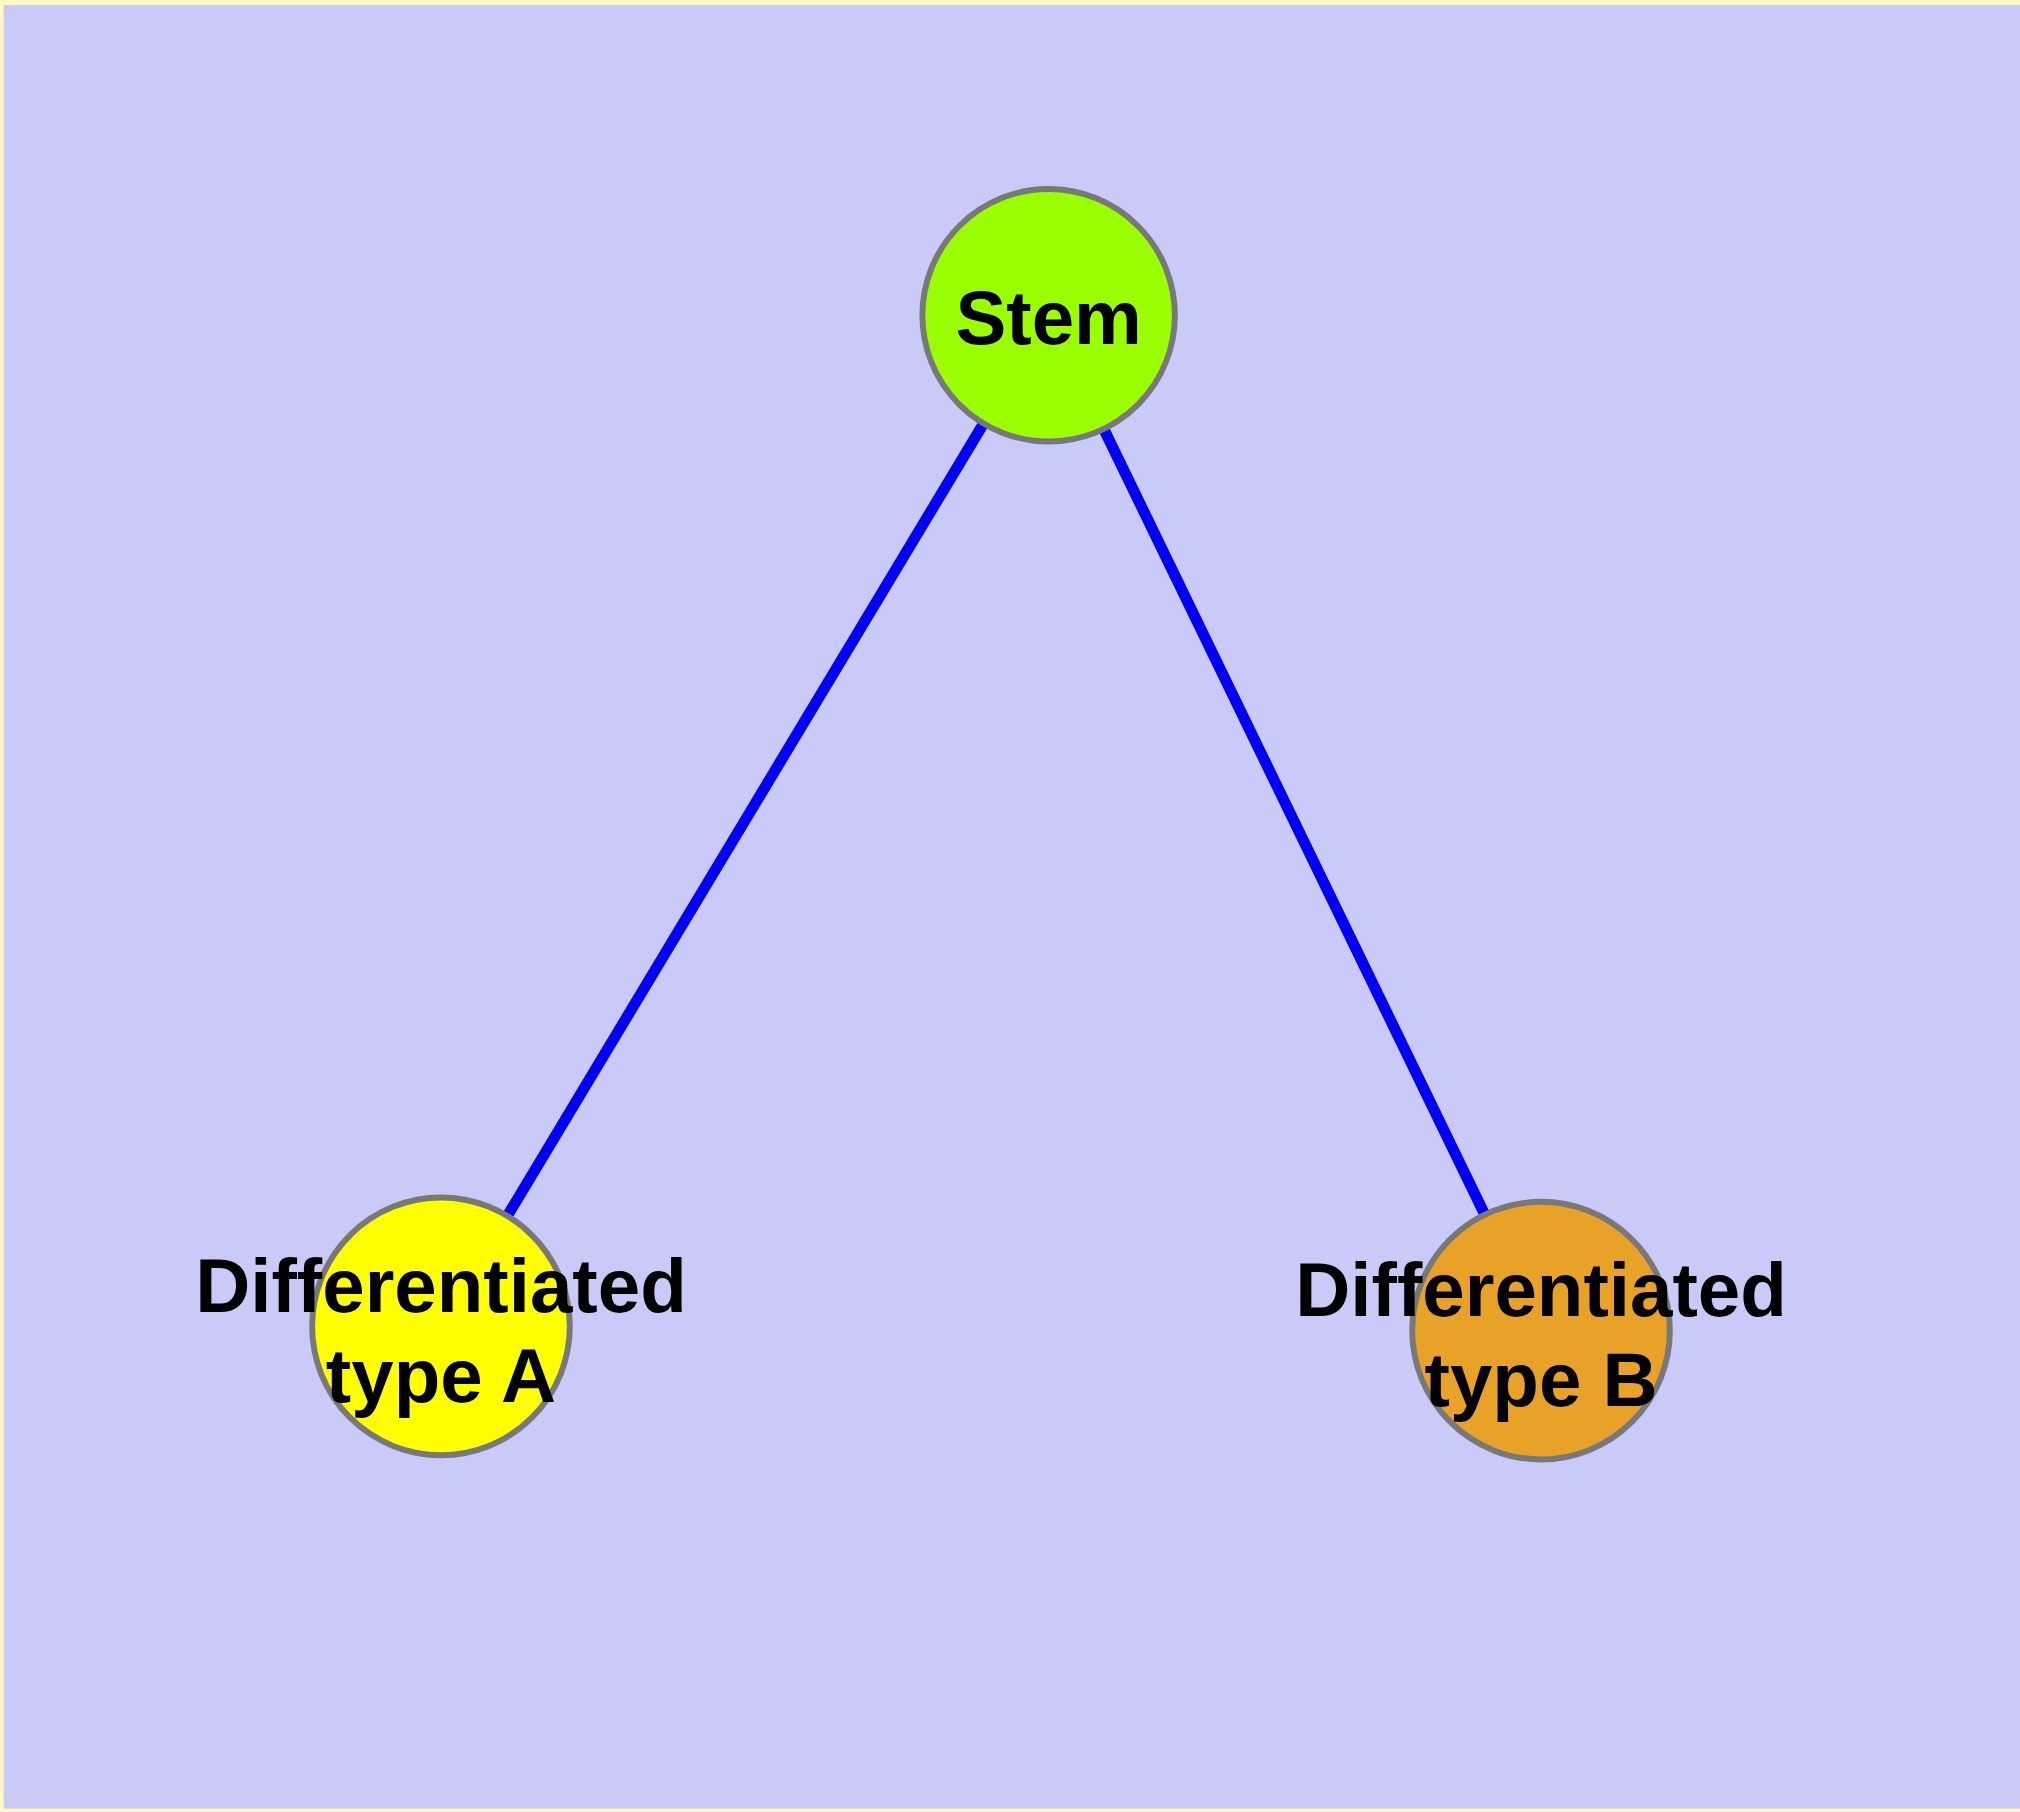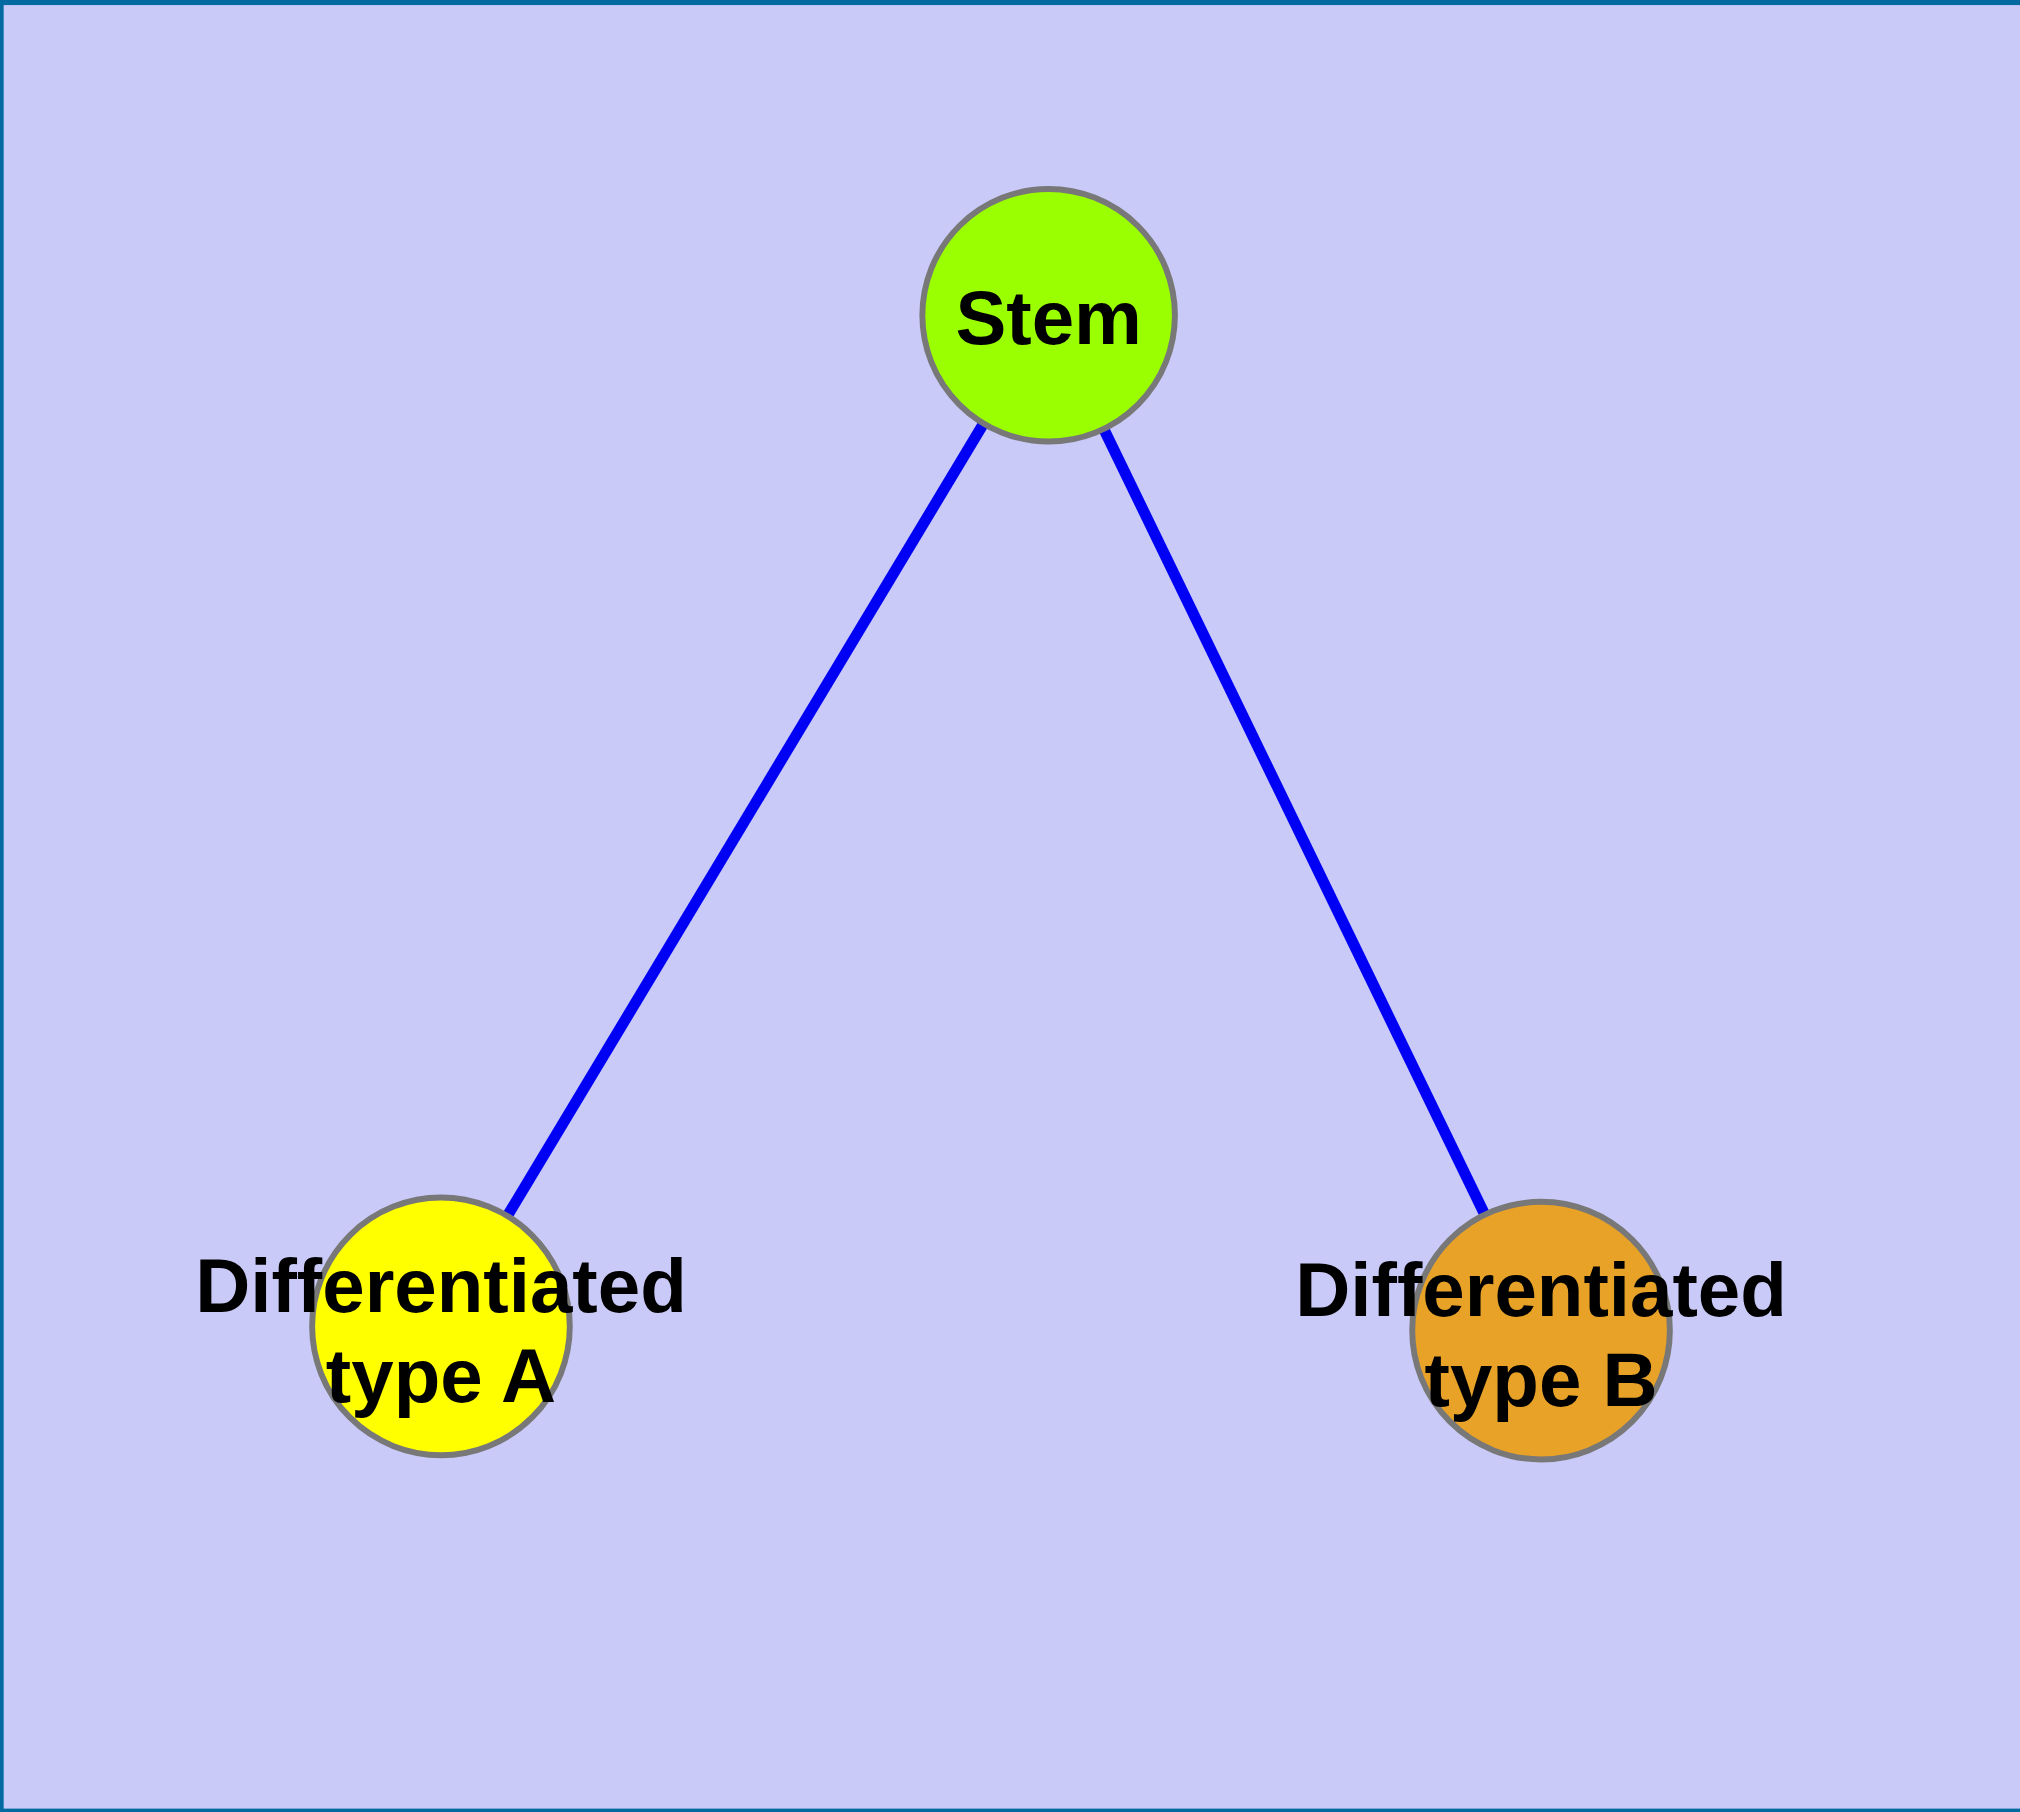--- a/index.html
+++ b/index.html
@@ -8,21 +8,21 @@
     padding: 0;
     background: #ffffff;
     width: 2021px;
     height: 1812px;
     overflow: hidden;
   }
   .page {
     position: relative;
     width: 2021px;
     height: 1812px;
-    background: #0369a1;
+    background: #fef9c3;
   }
   svg.diagram {
     position: absolute;
     top: 0;
     left: 0;
     width: 2021px;
     height: 1812px;
     display: block;
   }
   .node-label {

